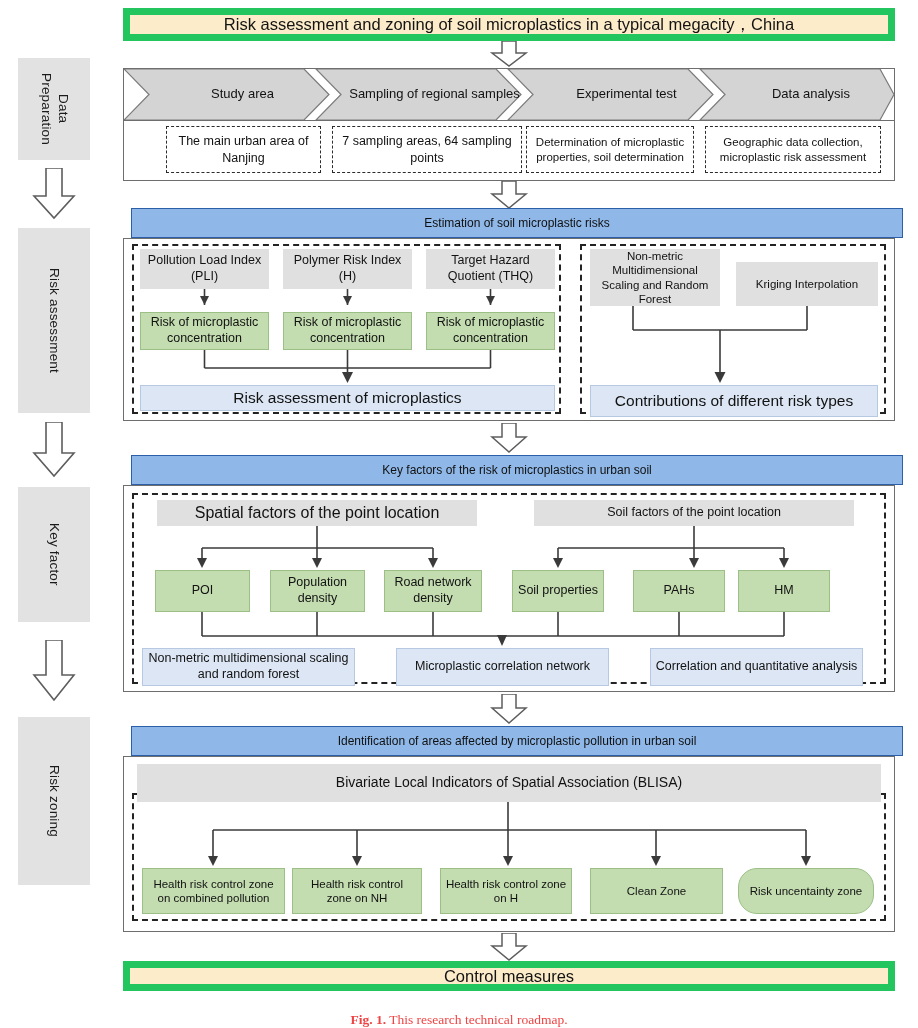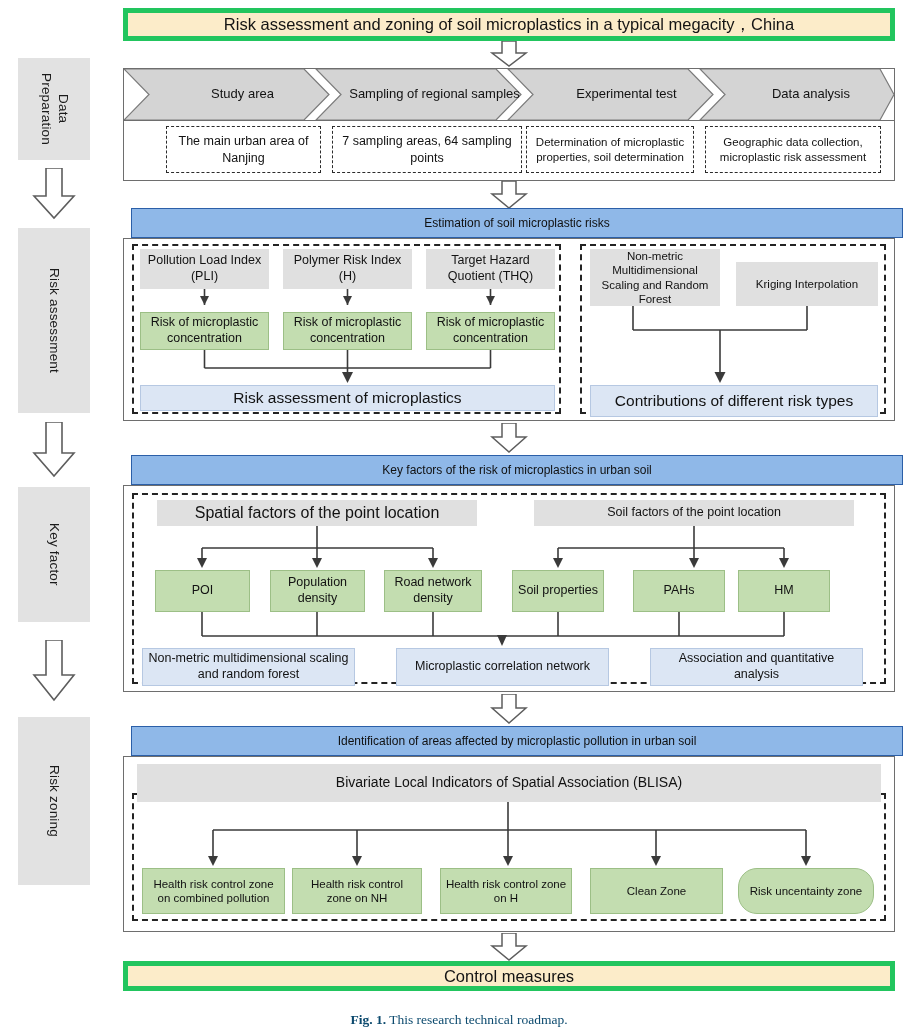--- a/index.html
+++ b/index.html
@@ -32,21 +32,21 @@
     text-align: center;
     line-height: 1.25;
     letter-spacing: .2px;
   }
   .rail-arrow { position: absolute; }
 
   
   .title-bar {
     position: absolute;
     background: #fcecc9;
-    border: 5px solid #22c55e;
+    border: 7px solid #22c55e;
     display: flex; align-items: center; justify-content: center;
     font-size: 16.5px; color: #141414;
   }
   .sec-header {
     position: absolute;
     background: #8fb8e8;
     border: 1px solid #2b5fa8;
     display: flex; align-items: center; justify-content: center;
     font-size: 12px; color: #101010; margin-left: 8px;
   }
@@ -107,21 +107,21 @@
 
   
   .conn { position: absolute; left: 0; top: 0; pointer-events: none; }
 
   .caption {
     position: absolute;
     width: 918px;
     text-align: center;
     font-family: "Liberation Serif", serif;
     font-size: 13.5px;
-    color: #0c4a6e;
+    color: #ef4444;
   }
   .caption b { font-weight: bold; }
 </style>
 </head>
 <body>
 
 <div id="page">
 
   <div class="rail-box" style="left:18px; top:58px; width:72px; height:102px;">
     <span class="rail-label">Data Preparation</span>
@@ -310,21 +310,21 @@
     <span>HM</span>
   </div>
 
   <div class="blue-box" style="left:142px; top:648px; width:213px; height:38px;">
     <span>Non-metric multidimensional scaling and random forest</span>
   </div>
   <div class="blue-box" style="left:396px; top:648px; width:213px; height:38px;">
     <span>Microplastic correlation network</span>
   </div>
   <div class="blue-box" style="left:650px; top:648px; width:213px; height:38px;">
-    <span>Association and quantitative analysis</span>
+    <span>Correlation and quantitative analysis</span>
   </div>
 
   <svg class="conn" width="918" height="1028" viewBox="0 0 918 1028" style="left:0; top:0;">
     <g stroke="#3a3a3a" stroke-width="1.6" fill="none">
 
       <line x1="317" y1="526" x2="317" y2="565"></line>
       <line x1="202" y1="548" x2="433" y2="548"></line>
       <line x1="202" y1="548" x2="202" y2="565"></line>
       <line x1="433" y1="548" x2="433" y2="565"></line>
 

